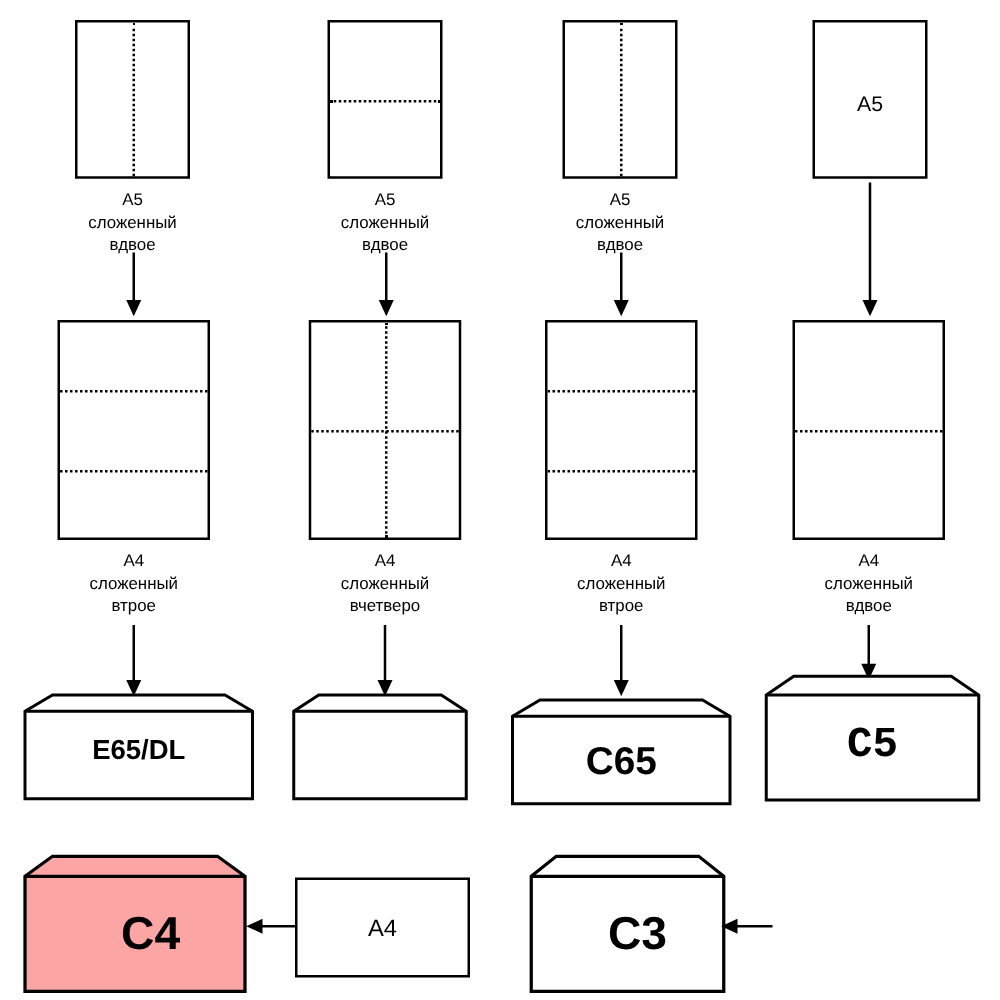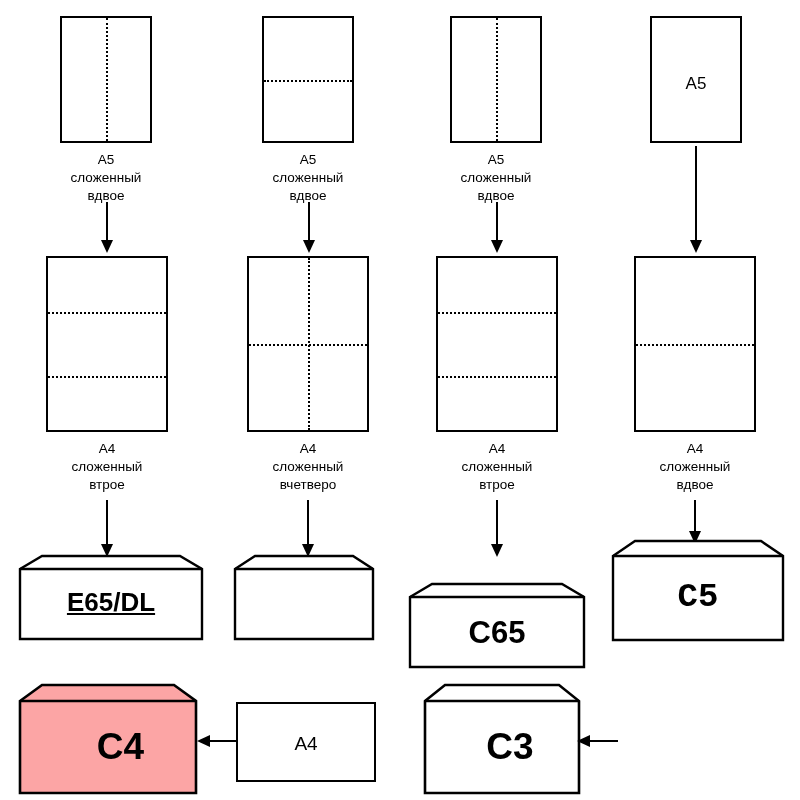--- a/index.html
+++ b/index.html
@@ -177,31 +177,31 @@
       <line x1="11" y1="0" x2="11" y2="35" stroke="#000" stroke-width="2"></line>
       <polygon points="11,44 5,31 17,31" fill="#000"></polygon>
     </svg>
   </div>
 
   <div class="envelope" style="left:18px;top:553px;">
     <svg width="186" height="88" viewBox="0 0 186 88">
       <polygon points="2,16 24,3 162,3 184,16 184,86 2,86" fill="#ffffff" stroke="#000" stroke-width="2.4" stroke-linejoin="miter"></polygon>
       <line x1="2" y1="16" x2="184" y2="16" stroke="#000" stroke-width="2.4"></line>
     </svg>
-    <div class="env-text" style="top:36px;font-size:26px;text-decoration:underline;">E65/DL</div>
+    <div class="env-text" style="top:36px;font-size:22px;">E65/DL</div>
   </div>
 
   <div class="envelope" style="left:233px;top:553px;">
     <svg width="142" height="88" viewBox="0 0 142 88">
       <polygon points="2,16 22,3 120,3 140,16 140,86 2,86" fill="#ffffff" stroke="#000" stroke-width="2.4" stroke-linejoin="miter"></polygon>
       <line x1="2" y1="16" x2="140" y2="16" stroke="#000" stroke-width="2.4"></line>
     </svg>
   </div>
 
-  <div class="envelope" style="left:408px;top:581px;">
+  <div class="envelope" style="left:408px;top:557px;">
     <svg width="178" height="88" viewBox="0 0 178 88">
       <polygon points="2,16 24,3 154,3 176,16 176,86 2,86" fill="#ffffff" stroke="#000" stroke-width="2.4" stroke-linejoin="miter"></polygon>
       <line x1="2" y1="16" x2="176" y2="16" stroke="#000" stroke-width="2.4"></line>
     </svg>
     <div class="env-text" style="top:36px;font-size:31px;">C65</div>
   </div>
 
   <div class="envelope" style="left:611px;top:538px;font-family:Liberation Mono, monospace;">
     <svg width="174" height="104" viewBox="0 0 174 104">
       <polygon points="2,18 24,3 150,3 172,18 172,102 2,102" fill="#ffffff" stroke="#000" stroke-width="2.4" stroke-linejoin="miter"></polygon>

